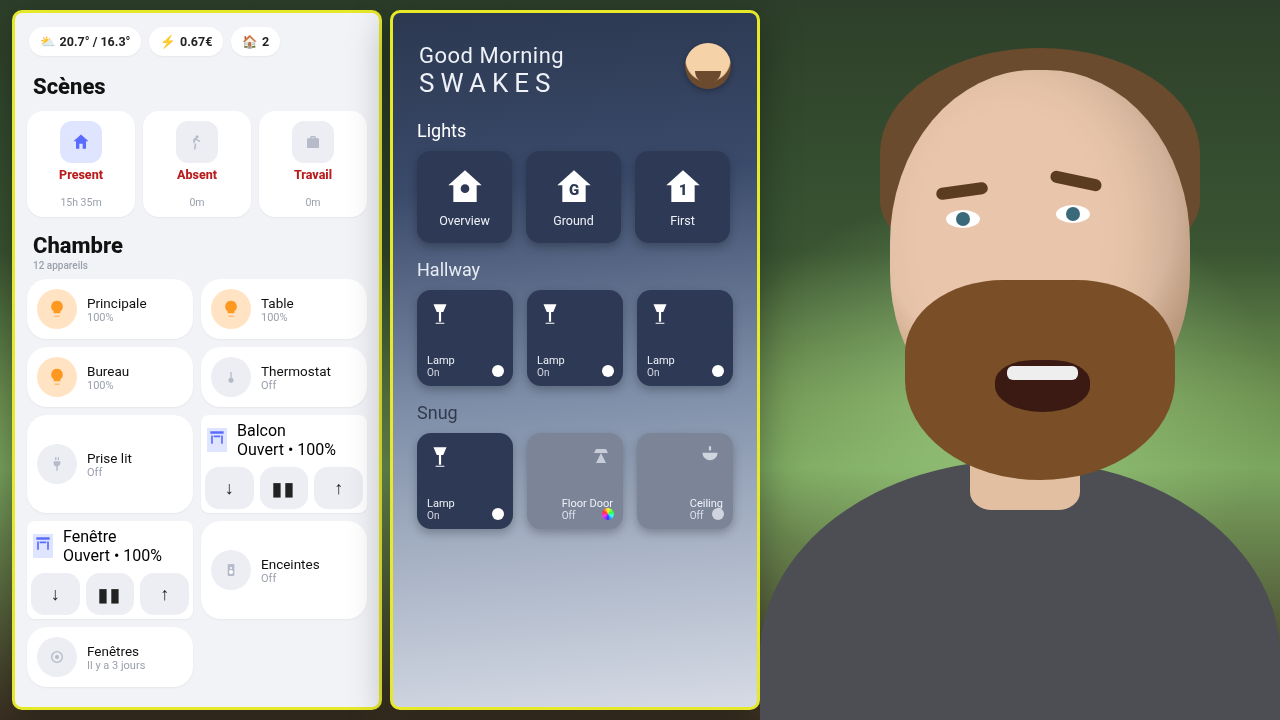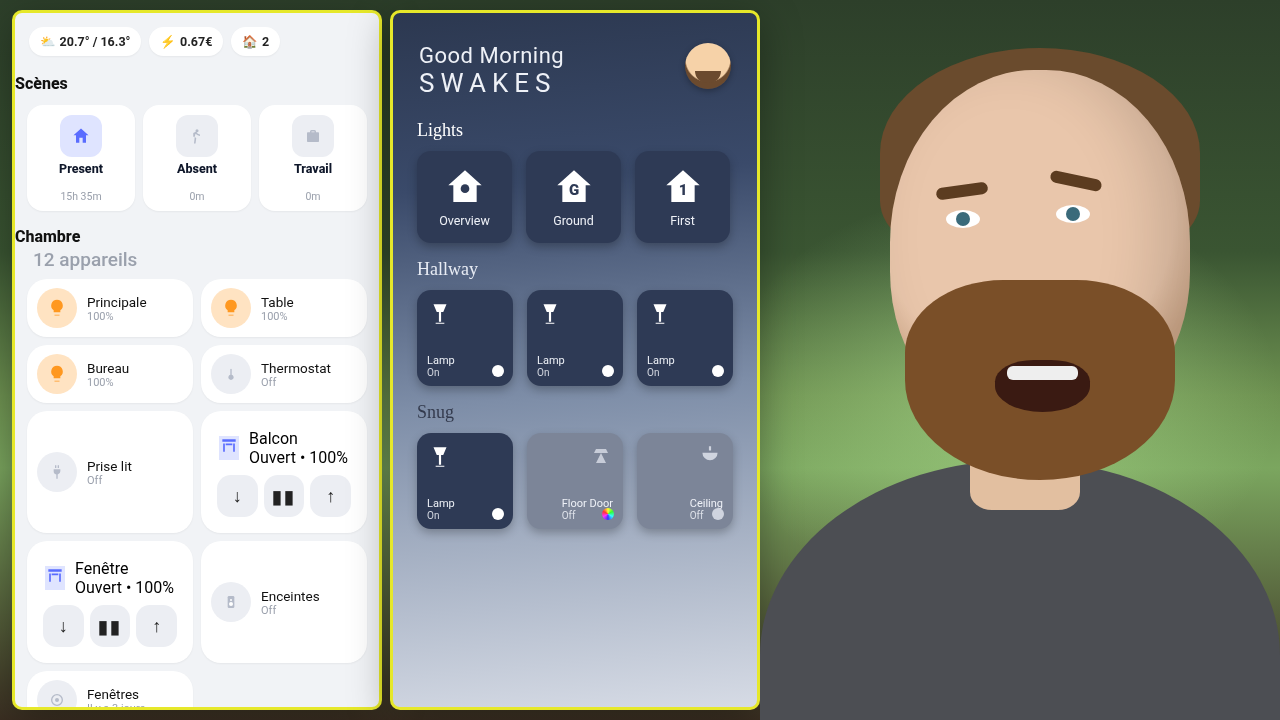--- a/index.html
+++ b/index.html
@@ -33,35 +33,35 @@
   
   .p1-top {
     display: flex; gap: 8px; padding: 14px 14px 8px 14px;
   }
   .pill {
     background: #fff; border-radius: 18px; padding: 7px 11px;
     font-size: 12.5px; font-weight: 700; color: #222;
     display: flex; align-items: center; gap: 4px;
     box-shadow: 0 1px 2px rgba(0,0,0,.05);
   }
-  .h1 { font-size: 16px; font-weight: 800; padding: 10px 0 6px; color: #111; }
-  .h1s { font-size: 19px; font-weight: 500; color: #9aa0ac; padding: 0 18px 4px; margin-top:-4px;}
+  .h1 { font-size: 22px; font-weight: 800; padding: 10px 18px 6px; color: #111; }
+  .h1s { font-size: 10px; font-weight: 500; color: #9aa0ac; padding: 0 18px 4px; margin-top:-4px;}
   .scenes { display: flex; gap: 8px; padding: 6px 12px 10px; }
   .scene {
     flex: 1; background: #fff; border-radius: 16px;
     padding: 10px 6px 8px; text-align: center;
     box-shadow: 0 1px 2px rgba(0,0,0,.05);
   }
   .scene .ico {
     width: 42px; height: 42px; border-radius: 12px; margin: 0 auto 4px;
     display: flex; align-items: center; justify-content: center;
     background: #eceef3; color: #b5bbc9; font-size: 18px;
   }
   .scene.active .ico { background: #dfe4ff; color: #5a6cff; }
-  .scene .lbl { font-size: 12.5px; font-weight: 800; color: #0f172a;}
+  .scene .lbl { font-size: 12.5px; font-weight: 800; color: #b91c1c;}
   .scene .sub { font-size: 10.5px; color: #9aa0ac; margin-top:14px;}
   .devgrid {
     display: grid; grid-template-columns: 1fr 1fr; gap: 8px;
     padding: 4px 12px 12px; overflow: hidden;
   }
   .dcard {
     background: #fff; border-radius: 20px; padding: 10px 10px;
     display: flex; align-items: center; gap: 10px;
     box-shadow: 0 1px 2px rgba(0,0,0,.05);
     min-height: 58px;
@@ -70,21 +70,21 @@
     width: 40px; height: 40px; border-radius: 50%;
     display:flex;align-items:center;justify-content:center;
     font-size: 18px; flex-shrink:0;
   }
   .c-orange { background:#ffe3c2; color:#ff9820;}
   .c-grey   { background:#eceef3; color:#b5bbc9;}
   .c-blue   { background:#dfe4ff; color:#5a6cff;}
   .dcard .txt .t { font-size: 13.5px; font-weight:400; color:#111;}
   .dcard .txt .s { font-size: 11px; color:#9aa0ac;}
   .covercard {
-    background:#fff; border-radius:20px; padding:16px;
+    background:#fff; border-radius:8px; padding:4px;
     display:flex; flex-direction:column; gap:6px;
     box-shadow:0 1px 2px rgba(0,0,0,.05);
   }
   .covercard .row1 { display:flex;align-items:center;gap:10px; padding:2px 2px;}
   .covercard .btns { display:flex; gap:6px;}
   .covercard .btns div{
     flex:1; height:42px; background:#eceef3; border-radius:14px;
     display:flex;align-items:center;justify-content:center;
     font-size:18px;color:#222;font-weight:700;
   }
@@ -99,21 +99,21 @@
   .p2-head .nm { font-size:26px; font-weight:400; letter-spacing:6px;}
   .avatar {
     width:46px;height:46px;border-radius:50%;
     background: radial-gradient(circle at 50% 35%, #f6d2a8 58%, #6b4a2e 62%);
     position:relative; box-shadow:0 2px 6px rgba(0,0,0,.3);
   }
   .avatar::after{
     content:""; position:absolute; left:10px; right:10px; bottom:6px; height:12px;
     background:#6b4a2e; border-radius:0 0 12px 12px;
   }
-  .sec { padding: 14px 24px 4px; font-size:18px; font-weight:400; color:#fff;font-family:Liberation Serif, serif;}
+  .sec { padding: 14px 24px 4px; font-size:18px; font-weight:400; color:#fff;}
   .sec.dark { color:#333a4d;}
   .tiles { display:flex; gap:14px; padding: 6px 24px 2px;}
   .tile-nav {
     width:95px;height:92px;border-radius:14px;background:#2e3a55;
     display:flex;flex-direction:column;align-items:center;justify-content:center;
     gap:6px;font-size:13px;color:#eef1f7;
     box-shadow:0 4px 10px rgba(0,0,0,.25);
   }
   .tile-nav svg{width:40px;height:40px;}
   .tile-nav .cap{font-size:12.5px;}

